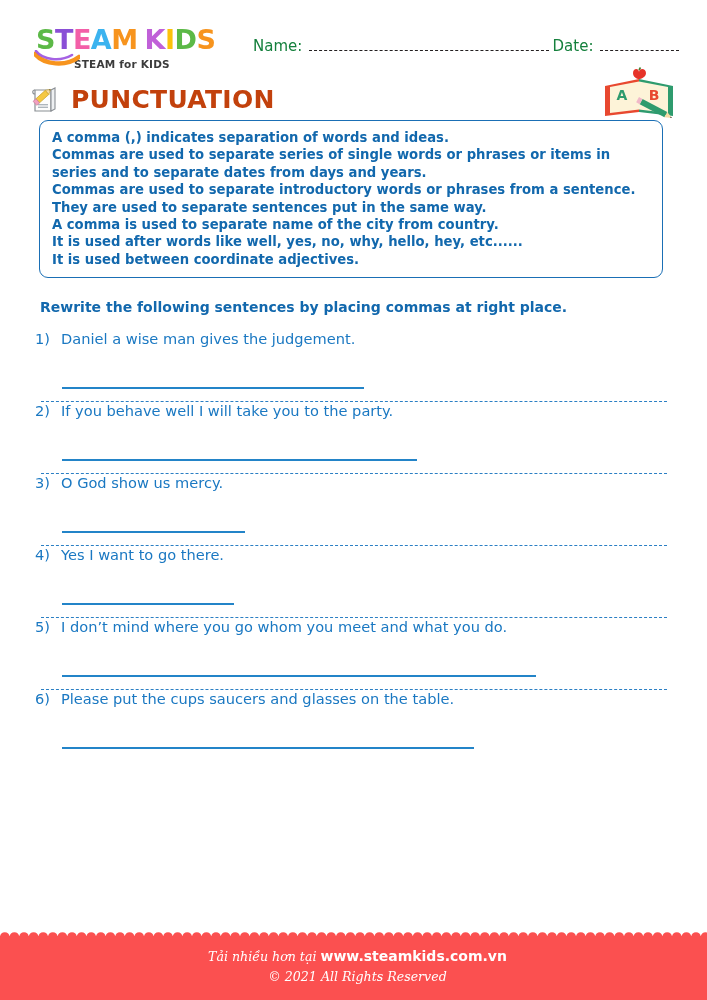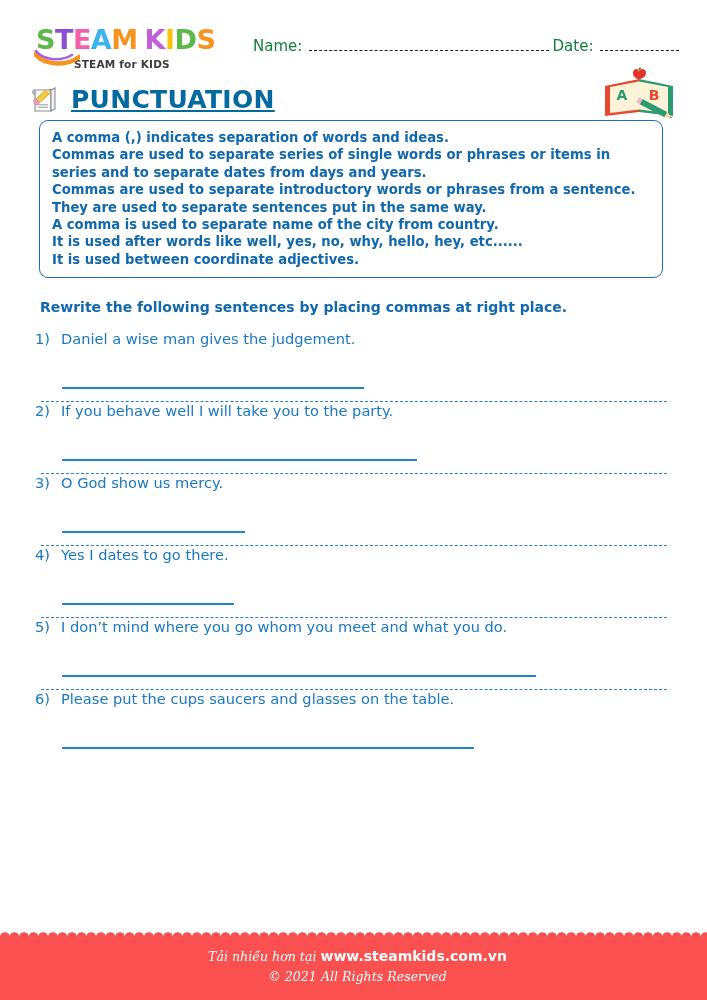--- a/index.html
+++ b/index.html
@@ -93,24 +93,23 @@
     left: 28px;
     top: 78px;
     height: 42px;
     display: flex;
     align-items: center;
   }
   .title-text {
     font-family: "DejaVu Sans", sans-serif;
     font-weight: bold;
     font-size: 25px;
-    color: #0369a1;
+    color: #c2410c;
     letter-spacing: 0.3px;
     margin-left: 9px;
-    text-decoration: underline;
   }
 
   .abc-icon {
     position: absolute;
     right: 22px;
     top: 66px;
     width: 86px;
     height: 54px;
   }
 
@@ -331,21 +330,21 @@
           <span>O God show us mercy.</span>
         </div>
         <div class="q-answer-wrap">
           <div class="q-answer-line" style="width: 183px;"></div>
         </div>
       </div>
       <div class="q-sep"></div>
       <div class="q-item">
         <div class="q-text">
           <span class="q-num">4)</span>
-          <span>Yes I dates to go there.</span>
+          <span>Yes I want to go there.</span>
         </div>
         <div class="q-answer-wrap">
           <div class="q-answer-line" style="width: 172px;"></div>
         </div>
       </div>
       <div class="q-sep"></div>
       <div class="q-item">
         <div class="q-text">
           <span class="q-num">5)</span>
           <span>I don’t mind where you go whom you meet and what you do.</span>

